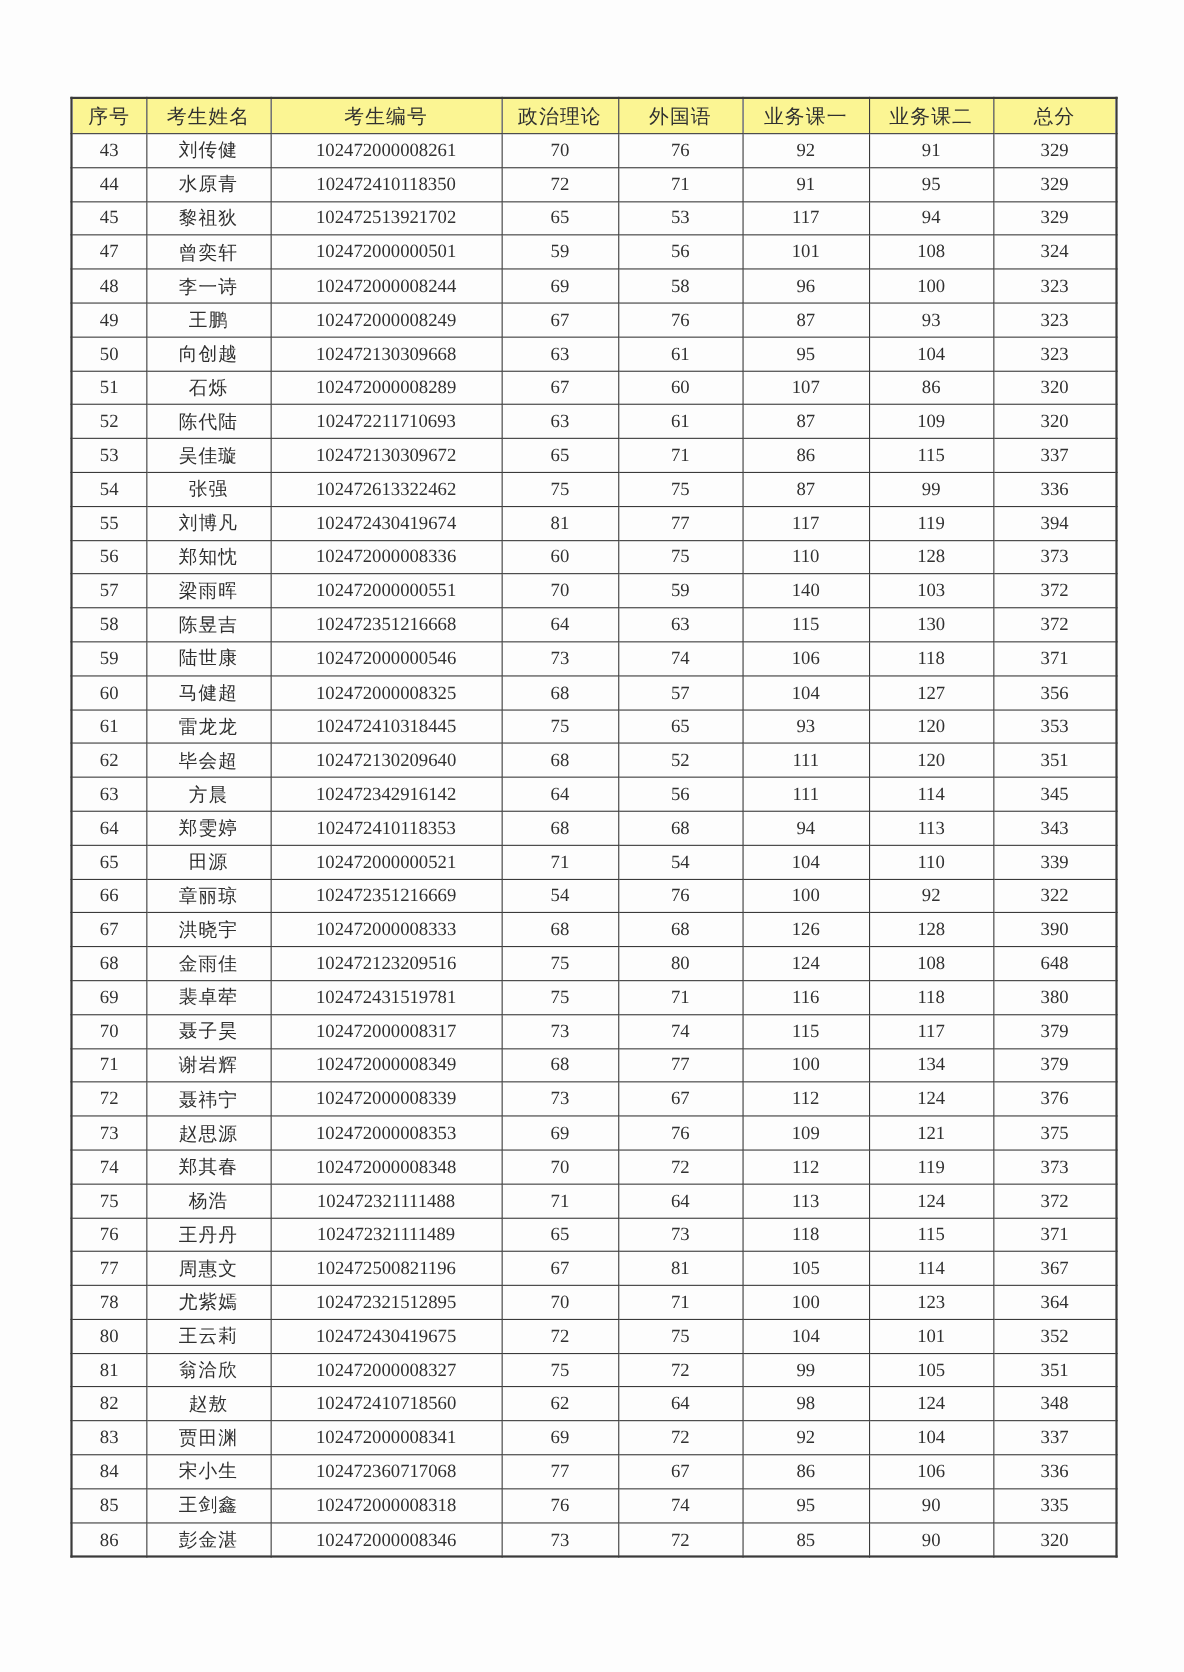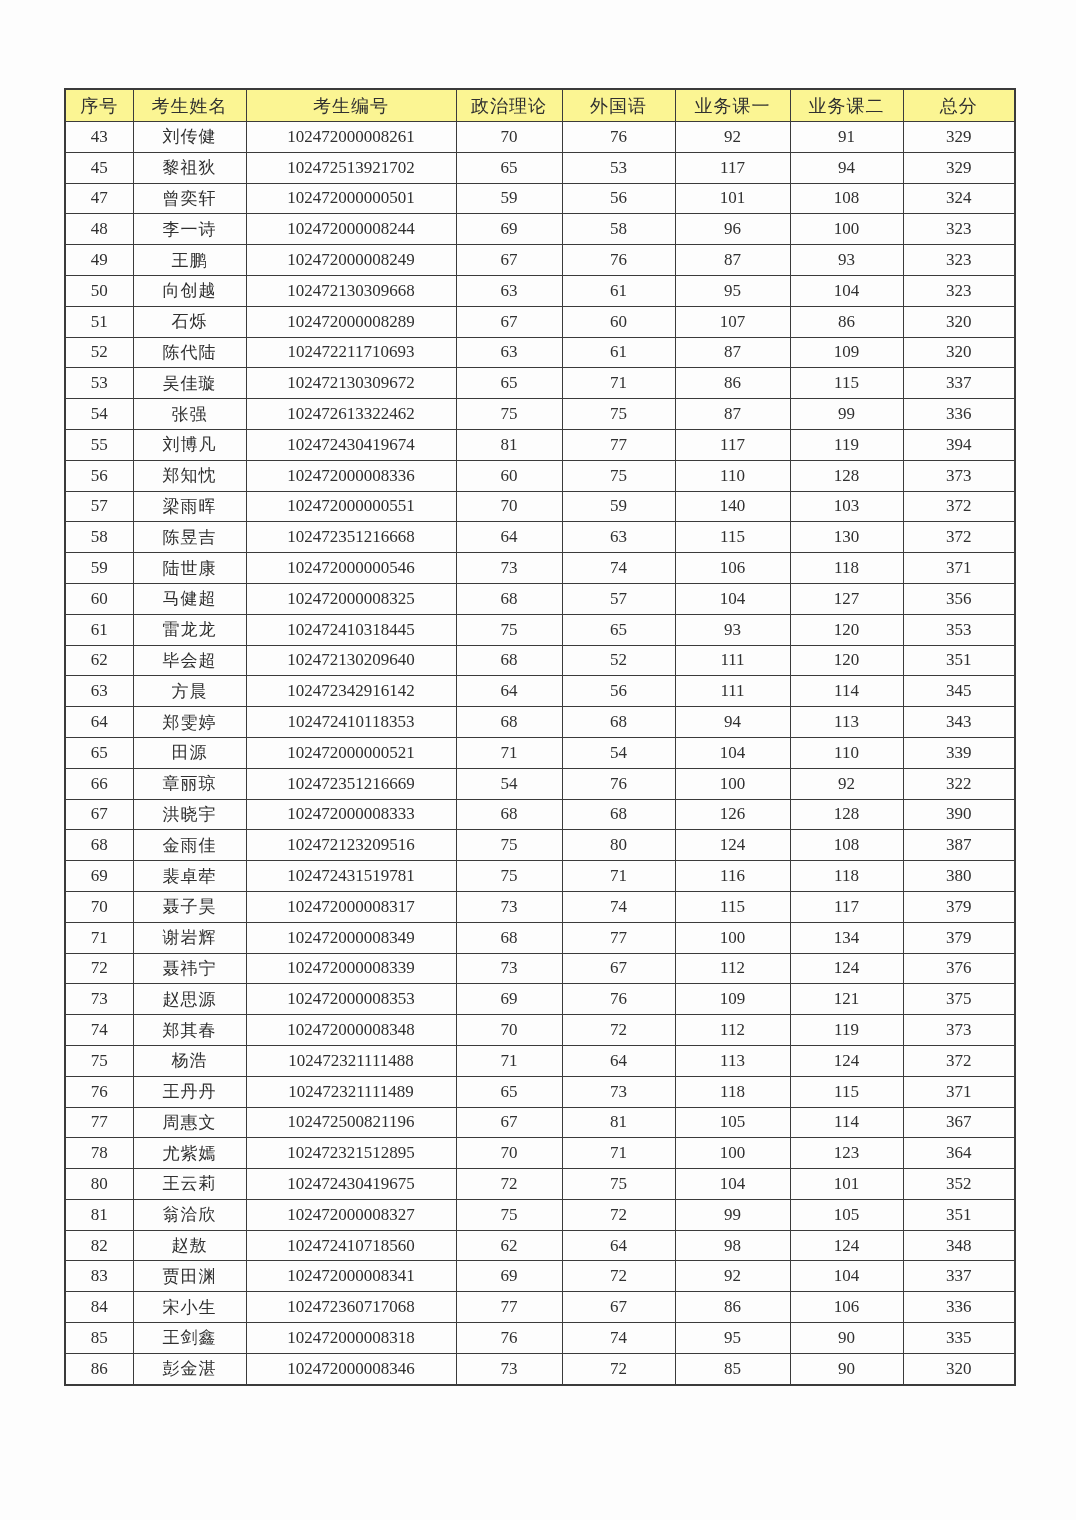--- a/index.html
+++ b/index.html
@@ -101,20 +101,30 @@
           <td class="cell-no">43</td>
           <td class="cell-name">刘传健</td>
           <td class="cell-id">102472000008261</td>
           <td class="cell-politics">70</td>
           <td class="cell-foreign-language">76</td>
           <td class="cell-course1">92</td>
           <td class="cell-course2">91</td>
           <td class="cell-total">329</td>
         </tr>
         <tr>
+          <td class="cell-no">44</td>
+          <td class="cell-name">水原青</td>
+          <td class="cell-id">102472410118350</td>
+          <td class="cell-politics">72</td>
+          <td class="cell-foreign-language">71</td>
+          <td class="cell-course1">91</td>
+          <td class="cell-course2">95</td>
+          <td class="cell-total">329</td>
+        </tr>
+        <tr>
           <td class="cell-no">45</td>
           <td class="cell-name">黎祖狄</td>
           <td class="cell-id">102472513921702</td>
           <td class="cell-politics">65</td>
           <td class="cell-foreign-language">53</td>
           <td class="cell-course1">117</td>
           <td class="cell-course2">94</td>
           <td class="cell-total">329</td>
         </tr>
         <tr>
@@ -328,21 +338,21 @@
           <td class="cell-total">390</td>
         </tr>
         <tr>
           <td class="cell-no">68</td>
           <td class="cell-name">金雨佳</td>
           <td class="cell-id">102472123209516</td>
           <td class="cell-politics">75</td>
           <td class="cell-foreign-language">80</td>
           <td class="cell-course1">124</td>
           <td class="cell-course2">108</td>
-          <td class="cell-total">387</td>
+          <td class="cell-total">648</td>
         </tr>
         <tr>
           <td class="cell-no">69</td>
           <td class="cell-name">裴卓荦</td>
           <td class="cell-id">102472431519781</td>
           <td class="cell-politics">75</td>
           <td class="cell-foreign-language">71</td>
           <td class="cell-course1">116</td>
           <td class="cell-course2">118</td>
           <td class="cell-total">380</td>

